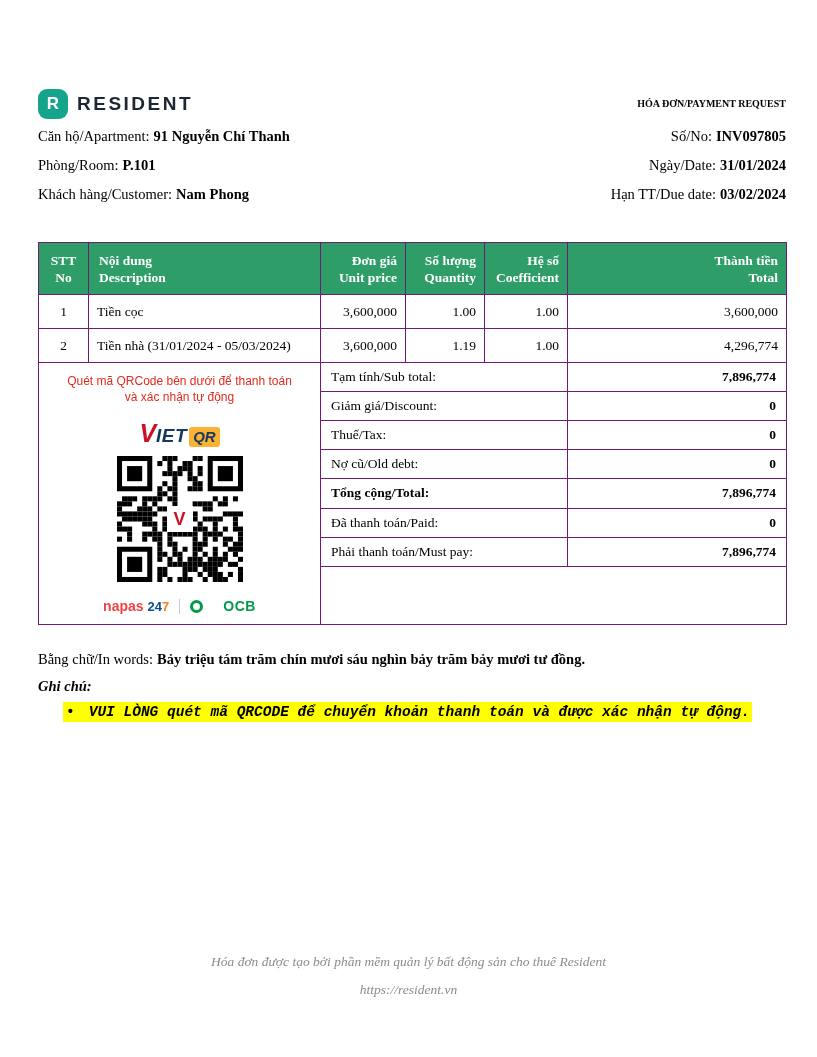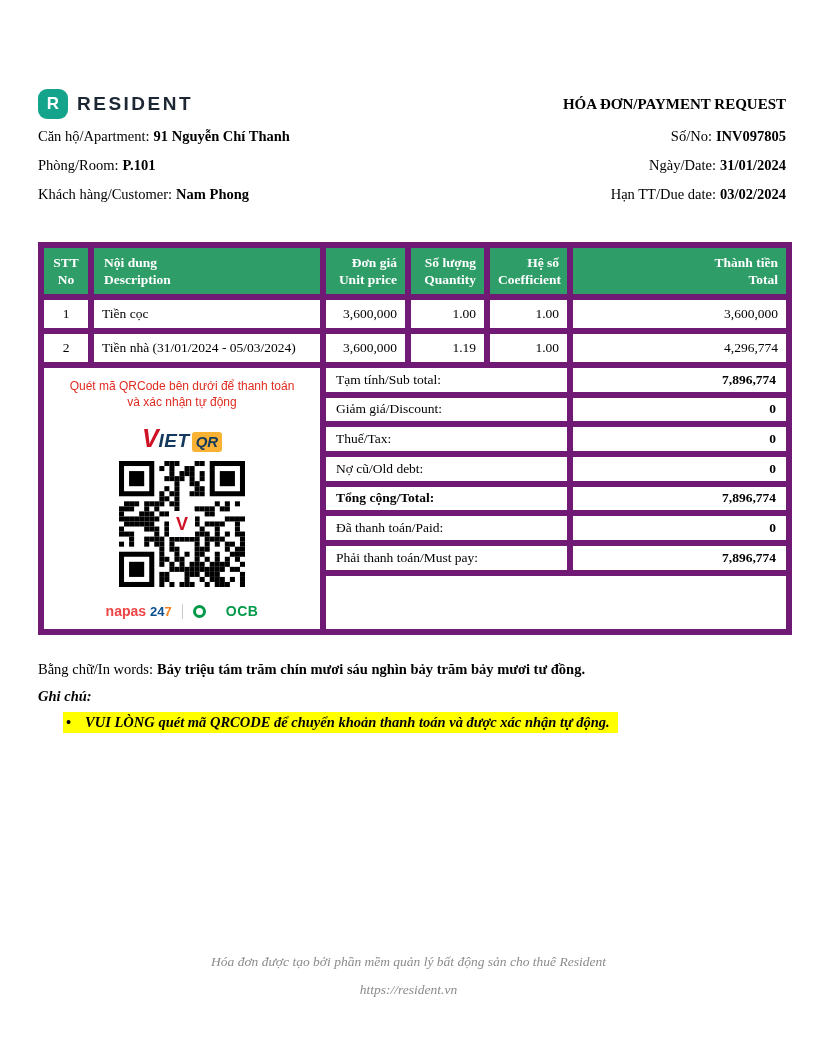--- a/index.html
+++ b/index.html
@@ -18,25 +18,25 @@
     border-radius: 9px; display: inline-flex; align-items: center; justify-content: center;
     font-family: "Liberation Sans", sans-serif; font-weight: 700; font-size: 17px;
   }
   .logo-text {
     font-family: "Liberation Sans", sans-serif; font-weight: 700; font-size: 19px;
     letter-spacing: 2.5px; color: #1C2733;
   }
   .info-line { height: 29px; line-height: 29px; font-size: 14.5px; white-space: nowrap; }
   .info-line .val { font-weight: 700; margin-left: 4px; }
   .top-right { text-align: right; }
-  .doc-title { height: 36px; line-height: 36px; font-weight: 700; font-size: 15px; }
+  .doc-title { height: 36px; line-height: 36px; font-weight: 700; font-size: 10px; }
 
   
   .inv-table { border-collapse: collapse; width: 748px; margin-top: 33px; table-layout: fixed; }
-  .inv-table th, .inv-table td { border: 6px solid #701a75; font-size: 13.5px; }
+  .inv-table th, .inv-table td { border: 1px solid #701a75; font-size: 13.5px; }
   .c-stt { width: 50px; } .c-desc { width: 232px; } .c-price { width: 85px; }
   .c-qty { width: 79px; } .c-coef { width: 83px; } .c-total { width: 219px; }
   .head-row th {
     background: var(--table-green, #2E9D68); color: #fff; height: 52px;
     font-weight: 700; padding: 0 8px; vertical-align: middle;
   }
   .head-row th span { display: block; line-height: 17px; }
   th.ac { text-align: center; } th.al { text-align: left; padding-left: 10px; } th.ar { text-align: right; }
   .item-row td { height: 34px; padding: 0 8px; background: #fff; }
   .ctr { text-align: center; }
@@ -77,21 +77,21 @@
   .ocb-icon { width: 13px; height: 13px; border: 3px solid #009A49; border-radius: 50%; display: inline-block; }
   .ocb-text { color: #009A49; font-weight: 700; font-size: 14px; letter-spacing: 0.5px; }
 
   
   .in-words { margin-top: 26px; font-size: 14.5px; }
   .in-words .val { font-weight: 700; margin-left: 4px; }
   .notes-title { margin-top: 10px; font-weight: 700; font-style: italic; font-size: 14.5px; }
   .note-line { margin-top: 7px; margin-left: 25px; font-size: 14.5px; }
   .note-highlight {
     background: var(--highlight-yellow, #FFFF00); font-weight: 700; font-style: italic;
-    padding: 2px 8px 2px 3px; display: inline-block;
+    padding: 2px 2px 2px 3px; display: inline-block; font-family: Liberation Mono, monospace;
   }
   .note-bullet { font-style: normal; margin-right: 14px; }
 
   
   .footer {
     position: absolute; left: 0; right: 0; top: 948px; text-align: center;
     color: #8B8B8B; font-style: italic; font-size: 13.5px; line-height: 28px;
   }
 </style>
 </head>

